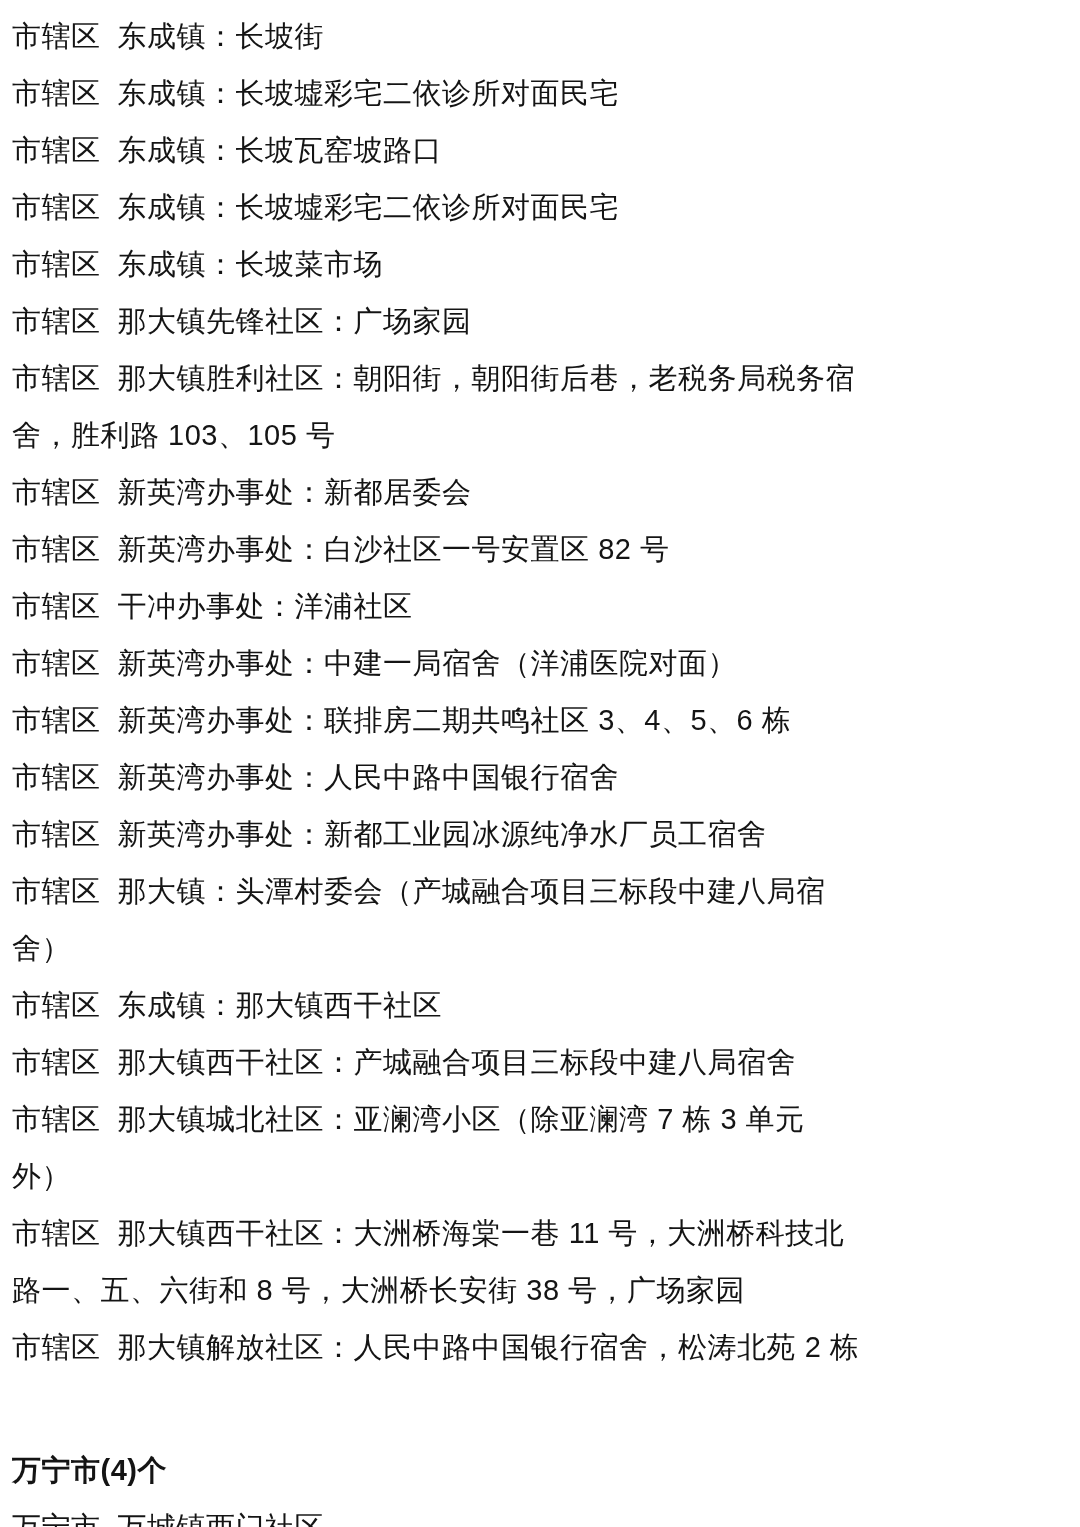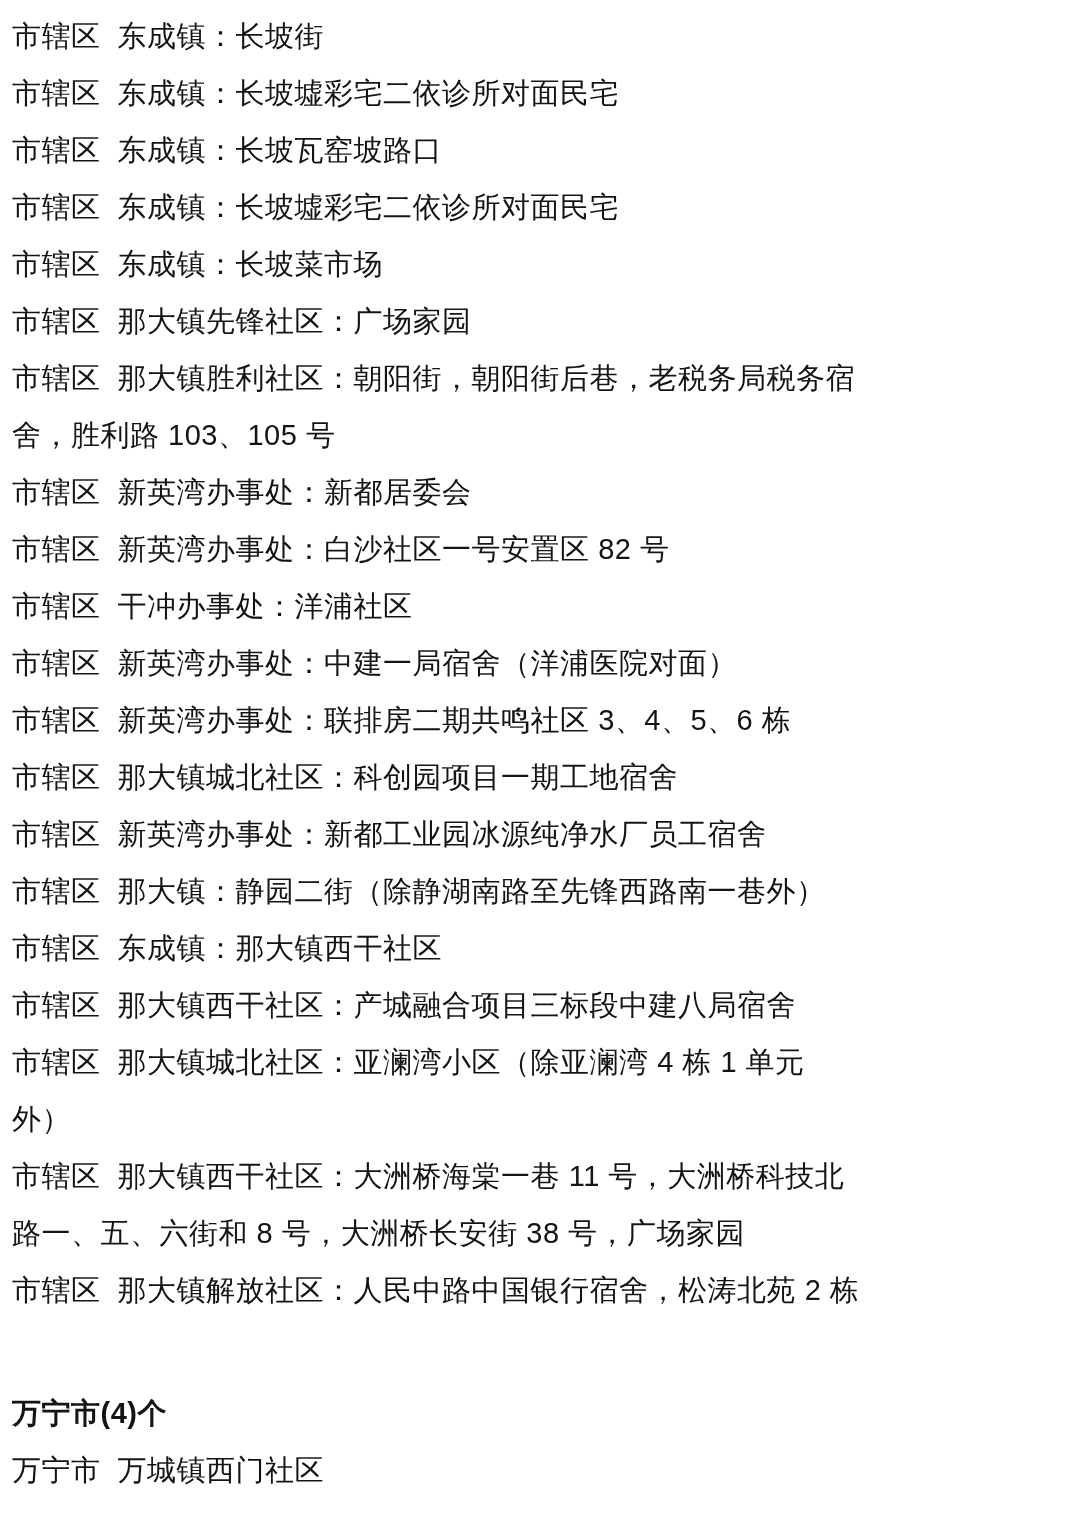--- a/index.html
+++ b/index.html
@@ -47,25 +47,25 @@
       <div class="doc-line">市辖区  东成镇：长坡瓦窑坡路口</div>
       <div class="doc-line">市辖区  东成镇：长坡墟彩宅二依诊所对面民宅</div>
       <div class="doc-line">市辖区  东成镇：长坡菜市场</div>
       <div class="doc-line">市辖区  那大镇先锋社区：广场家园</div>
       <div class="doc-line">市辖区  那大镇胜利社区：朝阳街，朝阳街后巷，老税务局税务宿舍，胜利路 103、105 号</div>
       <div class="doc-line">市辖区  新英湾办事处：新都居委会</div>
       <div class="doc-line">市辖区  新英湾办事处：白沙社区一号安置区 82 号</div>
       <div class="doc-line">市辖区  干冲办事处：洋浦社区</div>
       <div class="doc-line">市辖区  新英湾办事处：中建一局宿舍（洋浦医院对面）</div>
       <div class="doc-line">市辖区  新英湾办事处：联排房二期共鸣社区 3、4、5、6 栋</div>
-      <div class="doc-line">市辖区  那大镇城北社区：科创园项目一期工地宿舍</div>
+      <div class="doc-line">市辖区  新英湾办事处：人民中路中国银行宿舍</div>
       <div class="doc-line">市辖区  新英湾办事处：新都工业园冰源纯净水厂员工宿舍</div>
-      <div class="doc-line">市辖区  那大镇：静园二街（除静湖南路至先锋西路南一巷外）</div>
+      <div class="doc-line">市辖区  那大镇：头潭村委会（产城融合项目三标段中建八局宿舍）</div>
       <div class="doc-line">市辖区  东成镇：那大镇西干社区</div>
       <div class="doc-line">市辖区  那大镇西干社区：产城融合项目三标段中建八局宿舍</div>
-      <div class="doc-line">市辖区  那大镇城北社区：亚澜湾小区（除亚澜湾 4 栋 1 单元外）</div>
+      <div class="doc-line">市辖区  那大镇城北社区：亚澜湾小区（除亚澜湾 7 栋 3 单元外）</div>
       <div class="doc-line">市辖区  那大镇西干社区：大洲桥海棠一巷 11 号，大洲桥科技北路一、五、六街和 8 号，大洲桥长安街 38 号，广场家园</div>
       <div class="doc-line">市辖区  那大镇解放社区：人民中路中国银行宿舍，松涛北苑 2 栋</div>
       <div class="spacer-block"></div>
       <div class="doc-line heading">万宁市(4)个</div>
       <div class="doc-line">万宁市  万城镇西门社区</div>
     </div>
 </div>
 
 </body></html>

